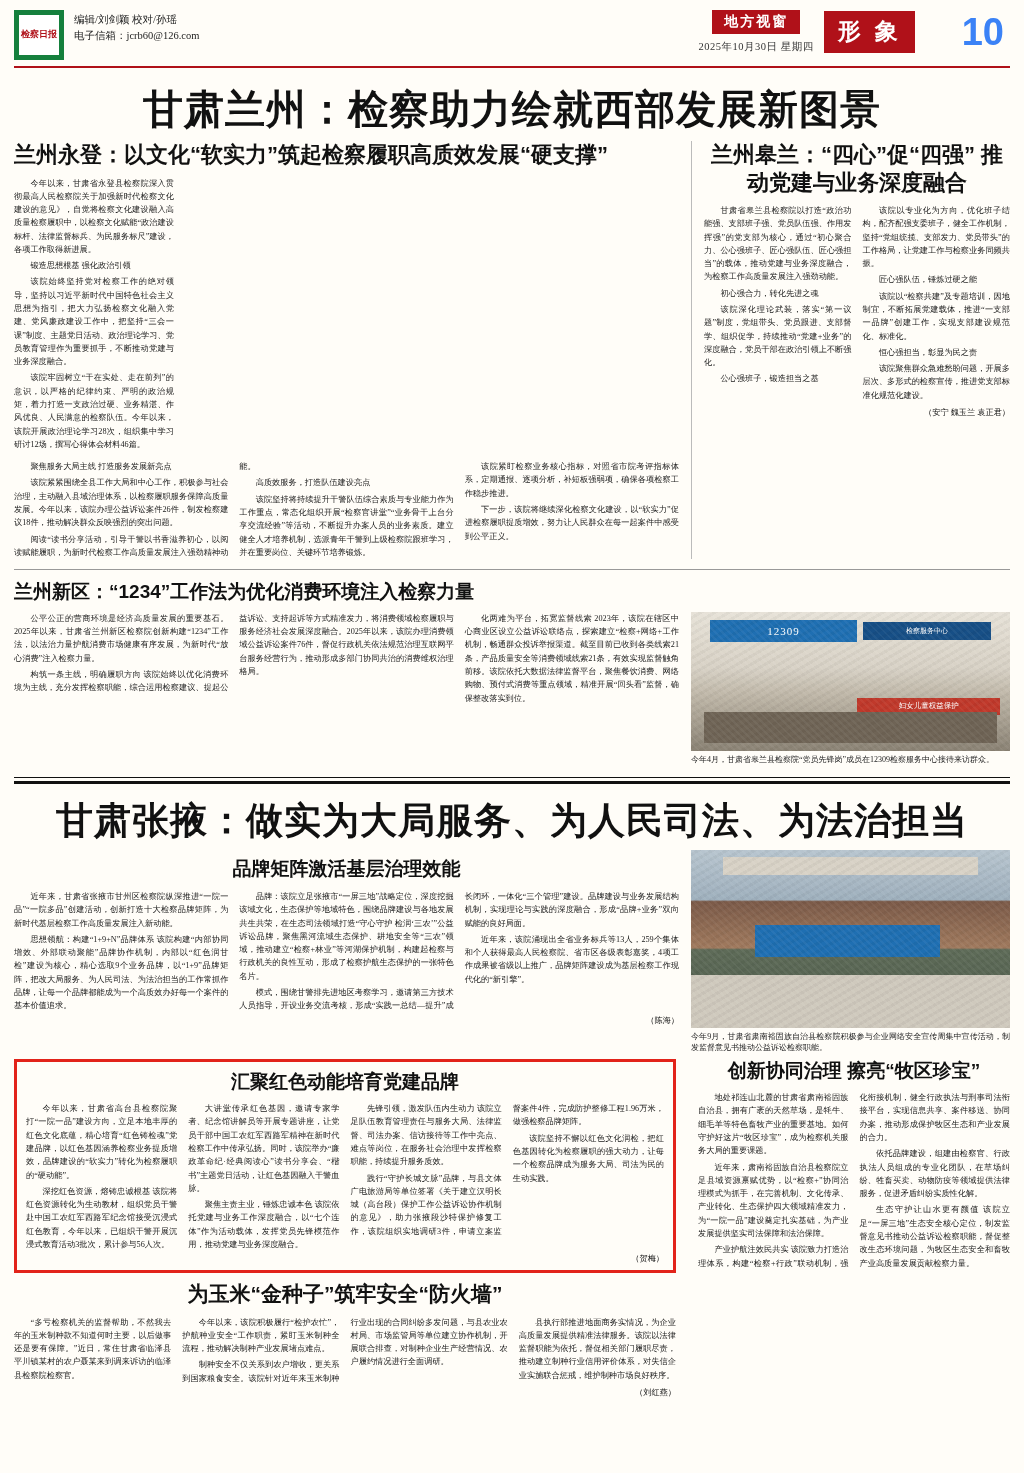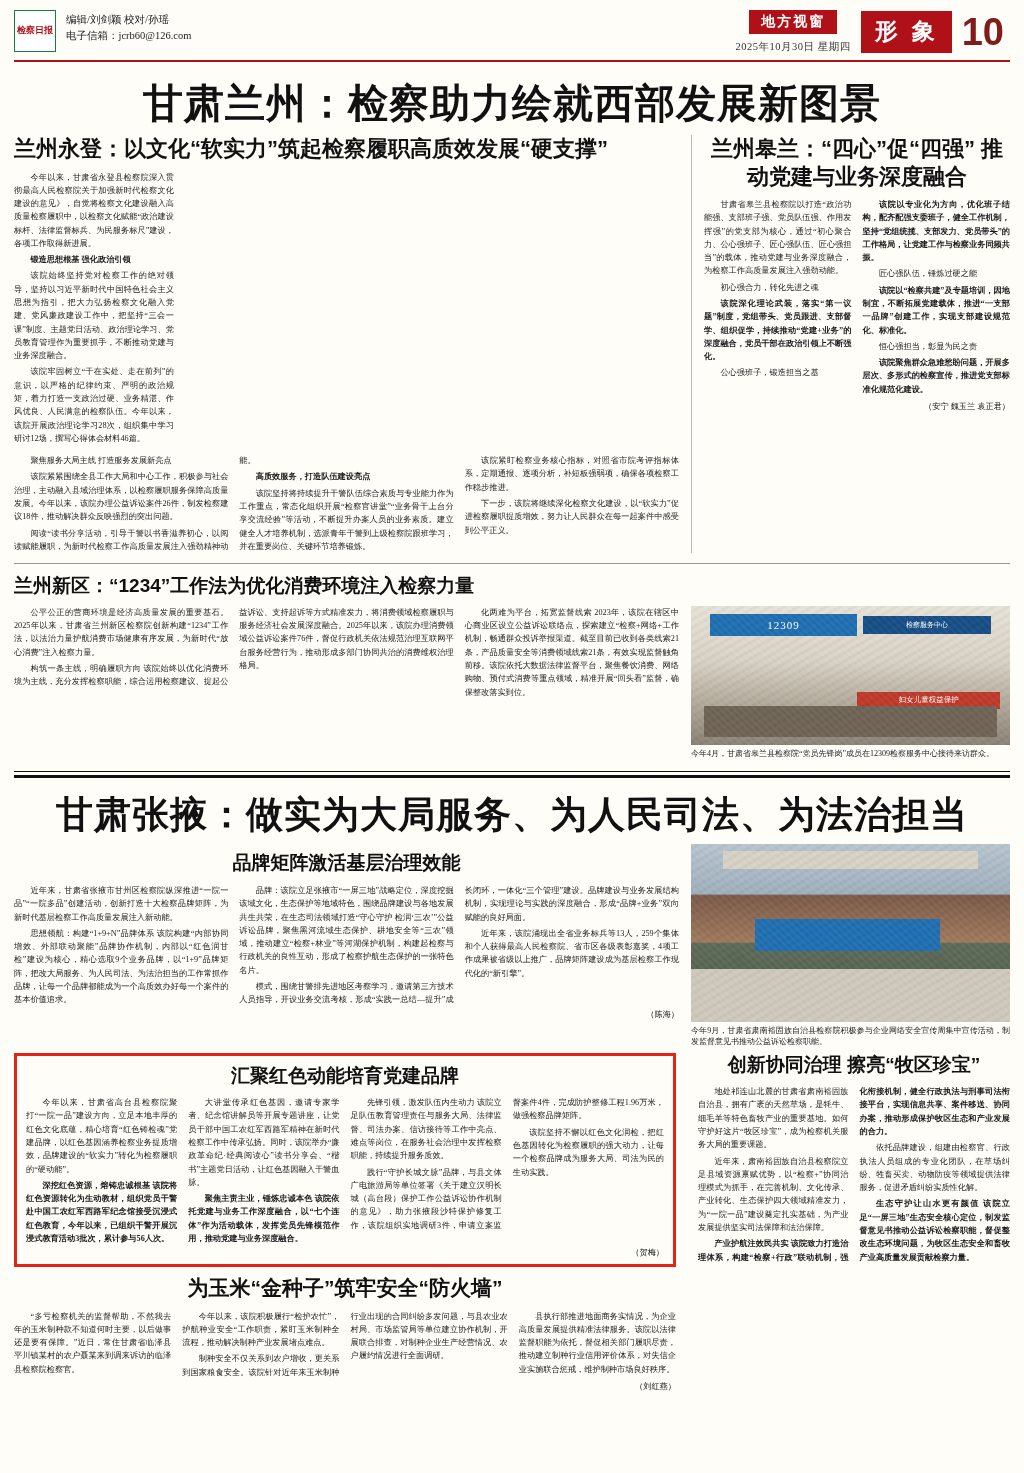--- a/index.html
+++ b/index.html
@@ -8,42 +8,42 @@
     background:#fffdf8;
     font-family:"Liberation Serif","DejaVu Serif",serif;
     color:#111;
     overflow:hidden;
   }
   .page{position:relative;width:1024px;height:1473px;padding:0;box-sizing:border-box;}
 
   
   .masthead{display:flex;align-items:flex-start;padding:10px 14px 4px 14px;gap:10px;}
   .logo-box{
-    width:40px;height:40px;border:1px solid #15803d;color:#b01119;
+    width:40px;height:40px;border:5px solid #15803d;color:#b01119;
     display:flex;align-items:center;justify-content:center;flex:0 0 auto;
     font-size:9px;line-height:1.05;text-align:center;font-weight:bold;letter-spacing:0;
     background:#fff;
   }
   .logo-box span{display:block;}
   .masthead-left{font-size:10.5px;line-height:1.55;color:#222;padding-top:2px;}
   .masthead-spacer{flex:1;}
   .masthead-right{display:flex;align-items:center;gap:0;padding-top:0;}
   .viewport-tag{
     background:#b01119;color:#fff;font-size:14px;font-weight:bold;
     padding:3px 12px;letter-spacing:2px;margin-bottom:3px;display:inline-block;
   }
   .date-line{font-size:10.5px;color:#333;text-align:center;margin-top:3px;letter-spacing:.5px;}
   .mh-col{display:flex;flex-direction:column;align-items:center;margin-right:10px;}
   .section-badge{
     background:#b01119;color:#fff;font-size:23px;font-weight:bold;
     padding:5px 14px 6px 14px;letter-spacing:3px;font-family:"DejaVu Sans","Liberation Sans",sans-serif;
   }
   .section-num{
-    font-size:38px;font-weight:bold;color:#7f1d1d;line-height:1;
-    padding:0 6px 0 10px;font-family:"Liberation Sans",sans-serif;
+    font-size:38px;font-weight:bold;color:#3b82f6;line-height:1;
+    padding:0 6px 0 10px;font-family:"Liberation Sans",sans-serif;margin-left:37px;
   }
   .mh-rule{height:2px;background:#b01119;margin:2px 14px 0 14px;}
 
   
   .big-head{
     text-align:center;font-size:40px;font-weight:bold;letter-spacing:1px;
     margin:14px 0 4px 0;font-family:"DejaVu Sans","Liberation Sans",sans-serif;
   }
   .big-head.second{font-size:37px;margin-top:6px;}
   .sub-head{
@@ -58,21 +58,21 @@
   .col-head.sm{font-size:19px;}
 
   
   .pad{padding:0 14px;}
   .row{display:flex;}
   .body-text{
     font-size:8.2px;line-height:1.62;text-align:justify;color:#1a1a1a;
     font-family:"Liberation Serif","DejaVu Serif",serif;
   }
   .body-text p{margin:0 0 3px 0;text-indent:2em;}
-  .body-text .lead{font-weight:bold;}
+  .body-text .lead{font-weight:normal;}
   .cols3{column-count:3;column-gap:11px;}
   .cols2{column-count:2;column-gap:11px;}
   .cols4{column-count:4;column-gap:11px;}
   .sign{text-align:right;font-size:8.2px;margin-top:2px;}
 
   
   .photo{position:relative;overflow:hidden;background:#9aa;}
   .cap{font-size:8px;line-height:1.4;text-align:justify;margin-top:3px;color:#222;}
 
   .hr-thin{height:1px;background:#999;margin:10px 14px;}

